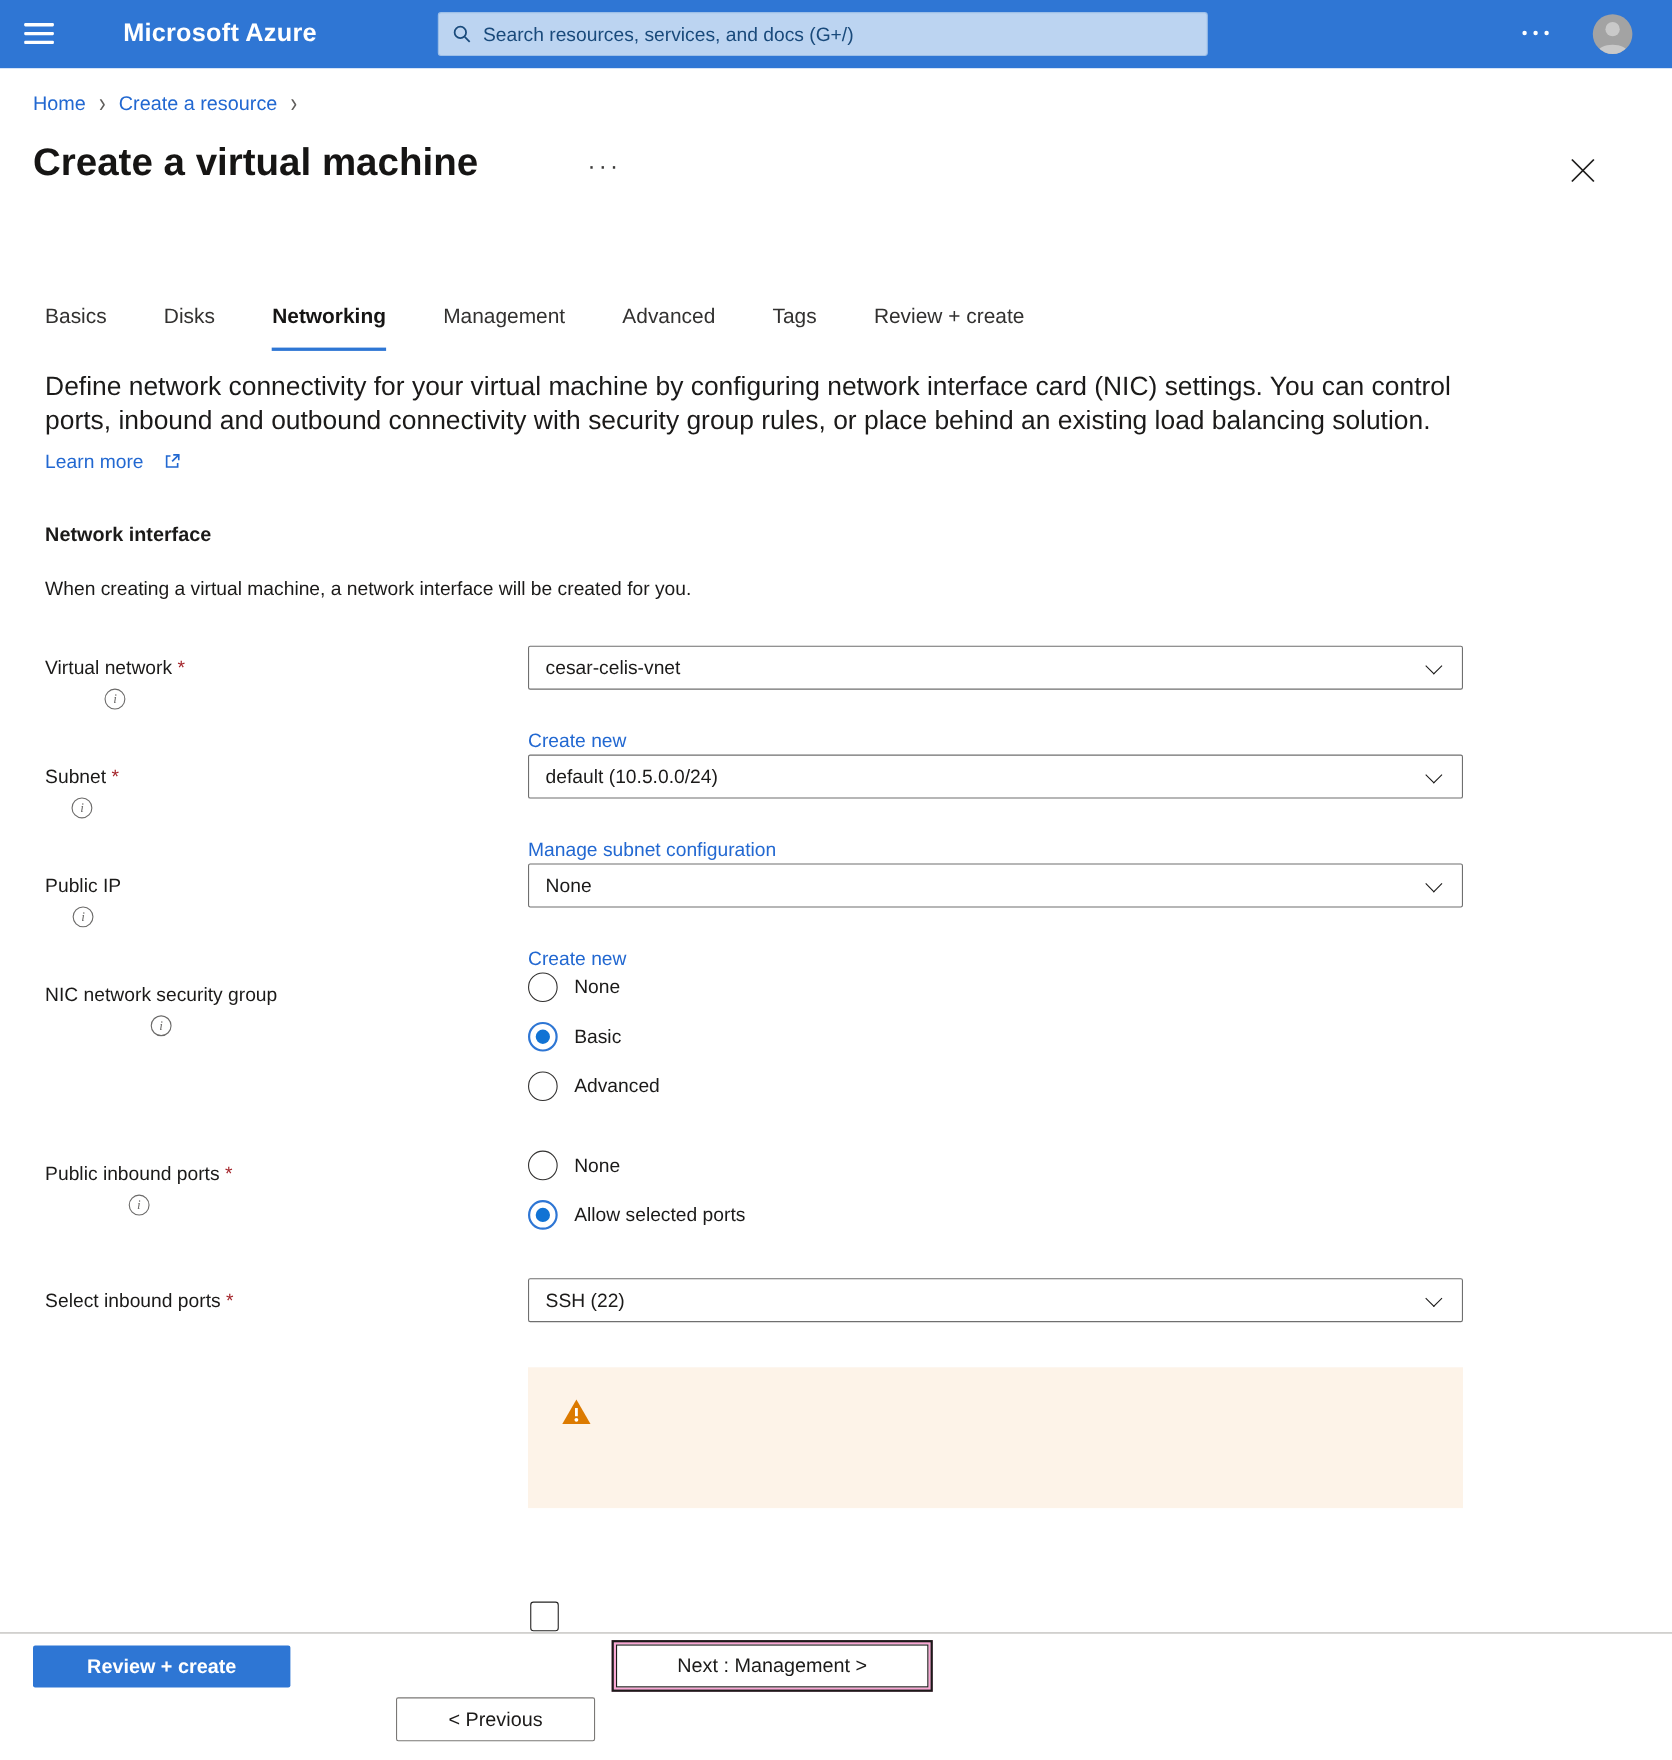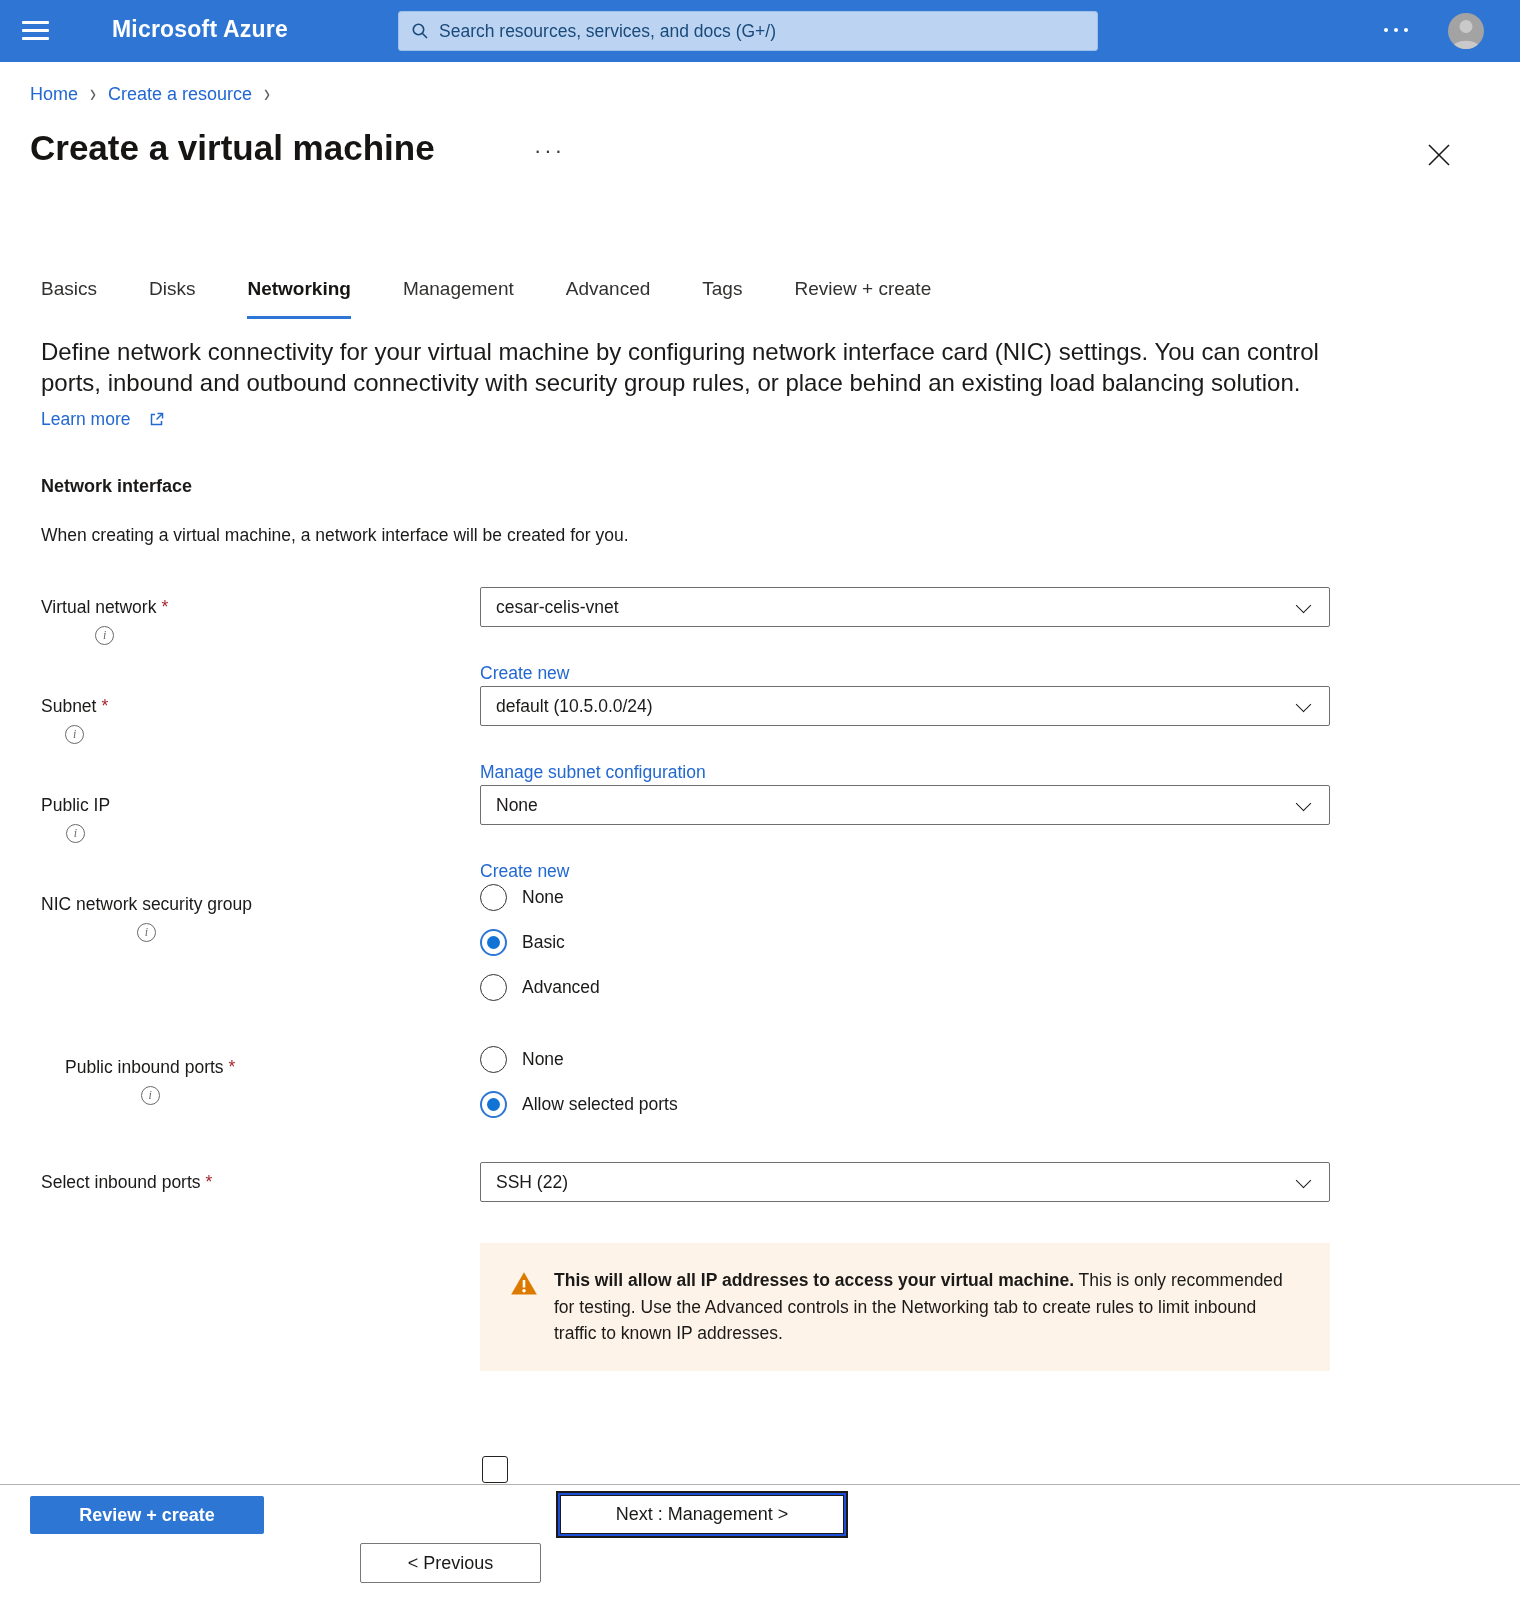--- a/index.html
+++ b/index.html
@@ -115,21 +115,21 @@
     background:var(--accent);color:#fff;border:none;border-radius:2px;
     font-family:"Liberation Sans",sans-serif;font-size:18px;font-weight:700;cursor:pointer;
   }
   .btn-secondary{
     position:absolute;left:360px;top:10px;width:181px;height:40px;
     background:#fff;color:var(--text);border:1px solid #7a7876;border-radius:2px;
     font-family:"Liberation Sans",sans-serif;font-size:18px;cursor:pointer;margin-top:48px;
   }
   .btn-next-outer{
     position:absolute;left:556px;top:6px;width:292px;height:47px;
-    border:2px solid #1b1a19;background:#1d4ed8;padding:2px;cursor:pointer;
+    border:2px solid #1b1a19;background:#f9a8d4;padding:2px;cursor:pointer;
   }
   .btn-next-inner{
     width:100%;height:100%;border:1px solid #1b1a19;background:#fff;
     display:flex;align-items:center;justify-content:center;
     font-size:18px;color:var(--text);
   }
 </style>
 </head>
 <body>
 
@@ -239,21 +239,21 @@
 </div>
 <div class="radio-row" style="top:929px;">
   <span class="radio checked"></span>
   <span>Basic</span>
 </div>
 <div class="radio-row" style="top:974px;">
   <span class="radio"></span>
   <span>Advanced</span>
 </div>
 
-<div class="field-label" style="top:1057px;margin-left:24px;">
+<div class="field-label" style="top:1057px;">
   <span class="req">Public inbound ports</span>
   <span class="info-icon">i</span>
 </div>
 <div class="radio-row" style="top:1046px;">
   <span class="radio"></span>
   <span>None</span>
 </div>
 <div class="radio-row" style="top:1091px;">
   <span class="radio checked"></span>
   <span>Allow selected ports</span>
@@ -266,23 +266,20 @@
   <span>SSH (22)</span>
   <span class="chev"></span>
 </div>
 
 <div class="warning">
   <svg width="28" height="28" viewBox="0 0 24 24">
     <path d="M12 2 L23 21 H1 Z" fill="#dc7a00"></path>
     <rect x="10.9" y="8.6" width="2.2" height="6.4" fill="#fff"></rect>
     <circle cx="12" cy="17.8" r="1.5" fill="#fff"></circle>
   </svg>
-  <div class="warning-text">
-    <b>This will allow all IP addresses to access your virtual machine.</b><span> This is only recommended for testing.  Use the Advanced controls in the Networking tab to create rules to limit inbound traffic to known IP addresses.</span>
-  </div>
 </div>
 
 <div class="field-label" style="top:1461px;margin-top:48px;">
   <span>Delete NIC when VM is deleted</span>
   <span class="info-icon">i</span>
 </div>
 <div class="checkbox" role="checkbox" aria-checked="false"></div>
 
 <footer class="footer">
   <button class="btn-primary">Review + create</button>

